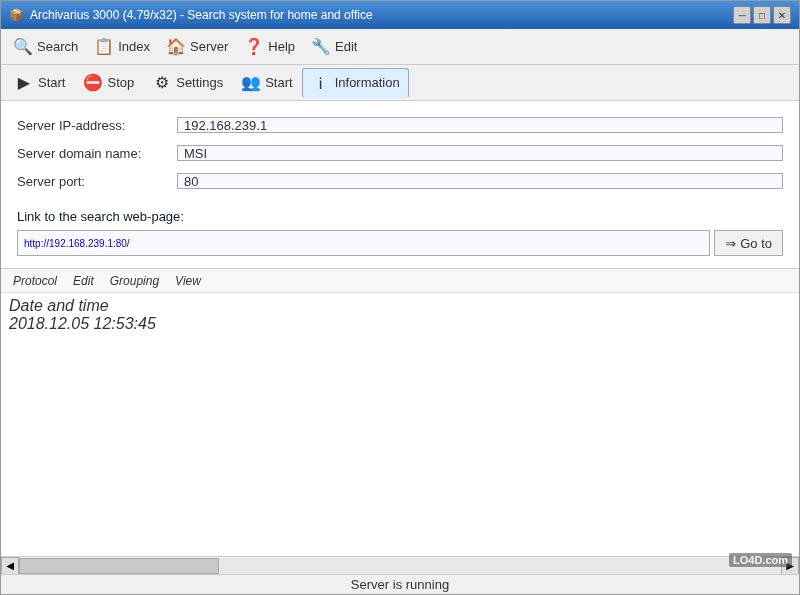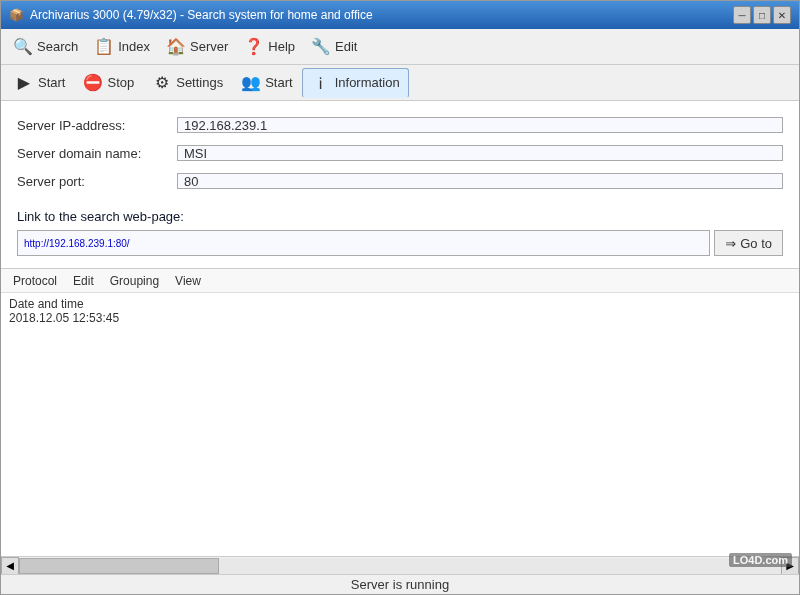--- a/index.html
+++ b/index.html
@@ -181,41 +181,42 @@
       color: #333;
     }
 
     
     .protocol-section {
       flex: 1;
       display: flex;
       flex-direction: column;
       border-top: 1px solid #ccc;
       overflow: hidden;
+      font-style: italic;
     }
     .protocol-menu-bar {
       display: flex;
       align-items: center;
       gap: 0;
       padding: 2px 4px;
       border-bottom: 1px solid #ddd;
       background: #f8f8f8;
       height: 24px;
       flex-shrink: 0;
     }
     .protocol-menu-item {
       padding: 2px 8px;
       cursor: pointer;
       color: #333;
       font-size: 12px;
     }
     .protocol-log {
       flex: 1;
       padding: 4px 8px;
-      font-size: 12px;
+      font-size: 16px;
       color: #333;
       overflow-y: auto;
     }
     .log-header {
       font-weight: normal;
       color: #333;
     }
     .log-entry {
       color: #333;
     }

